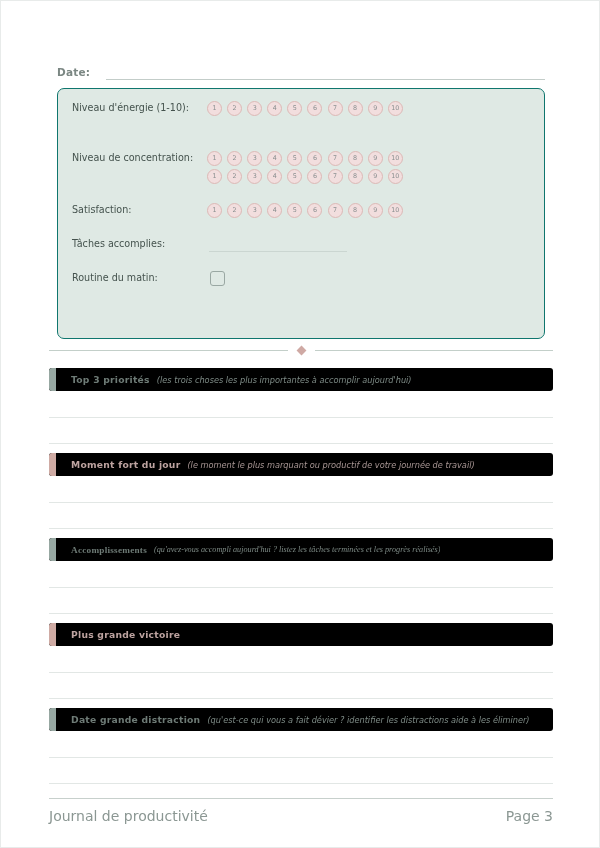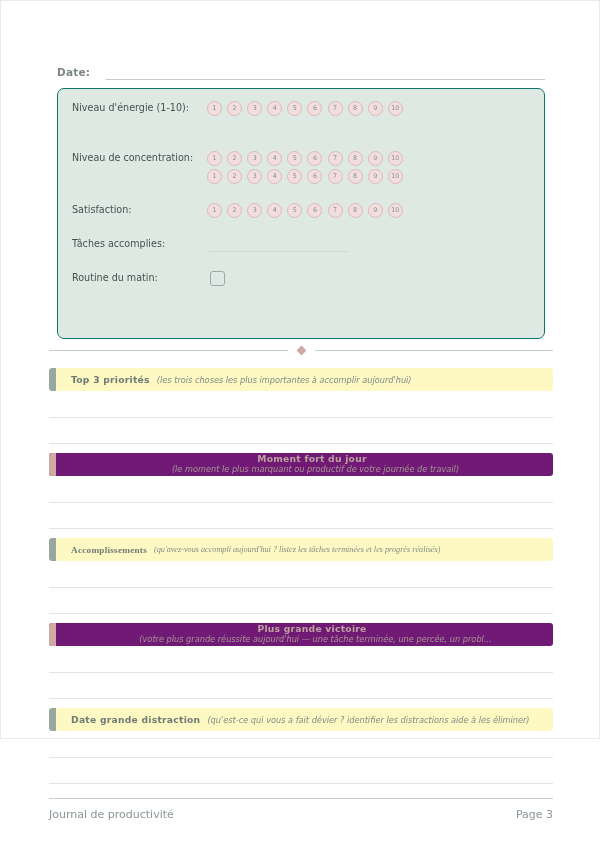--- a/index.html
+++ b/index.html
@@ -10,21 +10,21 @@
   body {
     width: 600px;
     height: 848px;
     font-family: "DejaVu Sans", sans-serif;
     color: #4a5550;
     overflow: hidden;
   }
   .page {
     position: relative;
     width: 600px;
-    height: 739px;
+    height: 848px;
     background: #ffffff;
     box-sizing: border-box;
     border: 1px solid #e8ebea;
   }
 
   
   .date-row {
     position: absolute;
     left: 56px;
     top: 57px;
@@ -173,27 +173,27 @@
     font-size: 8.2px;
     font-style: italic;
     margin-left: 7px;
     overflow: hidden;
     text-overflow: ellipsis;
     white-space: nowrap;
     text-align: center;
   }
 
   
-  .v-green .sec-head { background: #fef9c3; }
+  .v-green .sec-head { background: #000000; }
   .v-green .accent { background: #97a8a2; }
   .v-green .sec-title { color: #6e7b76; }
   .v-green .sec-hint { color: #7e8b86; }
 
   
-  .v-rose .sec-head { background: #701a75; flex-direction: column; }
+  .v-rose .sec-head { background: #000000; }
   .v-rose .accent { background: #cfaba4; }
   .v-rose .sec-title { color: #bda3a0; }
   .v-rose .sec-hint { color: #a89694; }
 
   .wlines { margin-top: 0; }
   .wline {
     height: 25px;
     border-bottom: 1px solid #e2e7e5;
   }
   .wline:first-child { height: 26px; }
@@ -204,21 +204,21 @@
     left: 48px;
     top: 797px;
     width: 504px;
     border-top: 1px solid #c7d0cc;
     padding-top: 9px;
     display: flex;
     justify-content: space-between;
     align-items: center;
   }
   .footer span {
-    font-size: 11px;
+    font-size: 14px;
     color: #8b9793;
   }
 </style>
 </head>
 <body>
 
 <div class="page">
 
   <div class="date-row">
     <div class="date-label">Date:</div>
@@ -332,21 +332,20 @@
         </div>
         <div class="wlines">
           <div class="wline"></div>
           <div class="wline"></div>
         </div>
       </div>
       <div class="section v-rose" style="top: 622px;">
         <div class="sec-head">
           <div class="accent"></div>
           <div class="sec-title">Plus grande victoire</div>
-          <div class="sec-hint">(votre plus grande réussite aujourd'hui — une tâche terminée, une percée, un probl...</div>
         </div>
         <div class="wlines">
           <div class="wline"></div>
           <div class="wline"></div>
         </div>
       </div>
       <div class="section v-green" style="top: 707px;">
         <div class="sec-head">
           <div class="accent"></div>
           <div class="sec-title">Date grande distraction</div>

